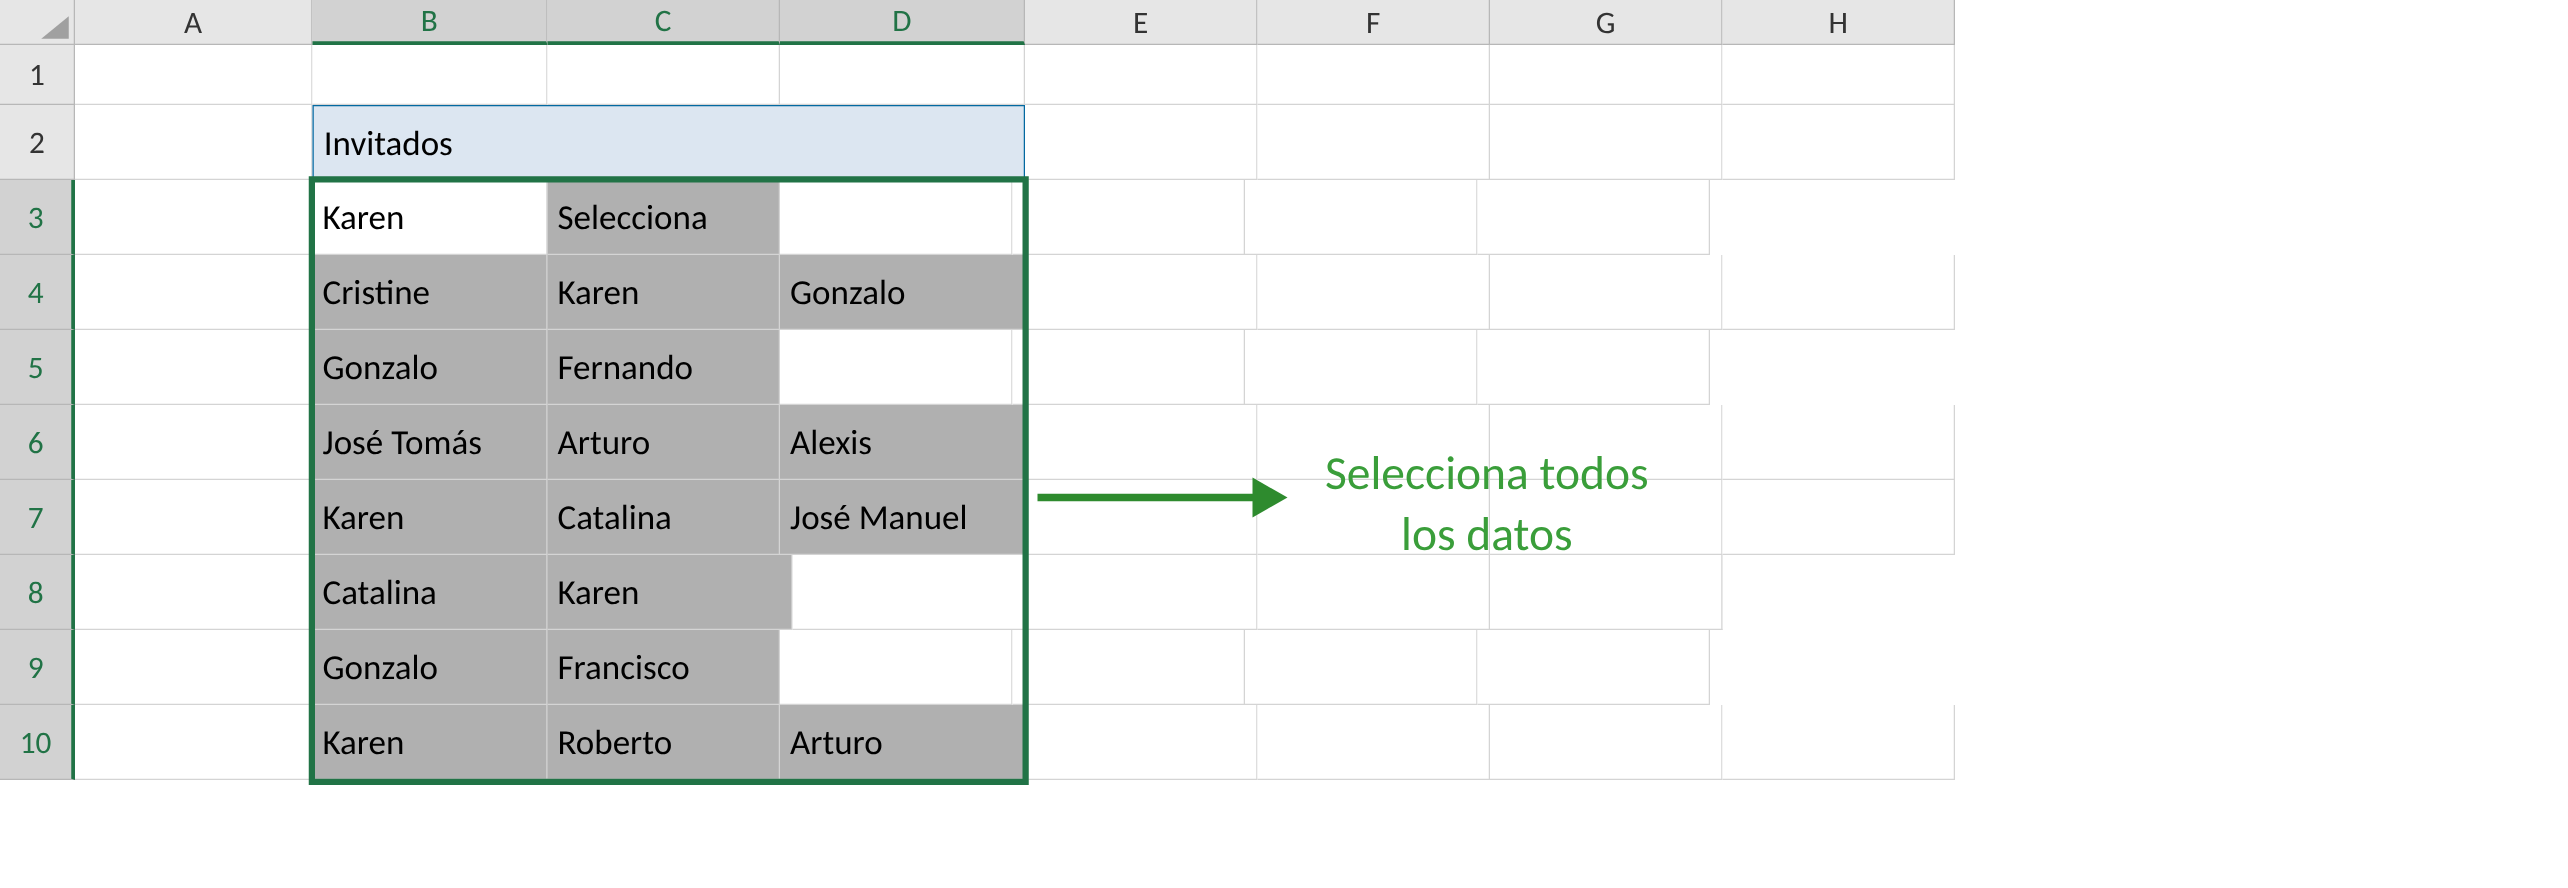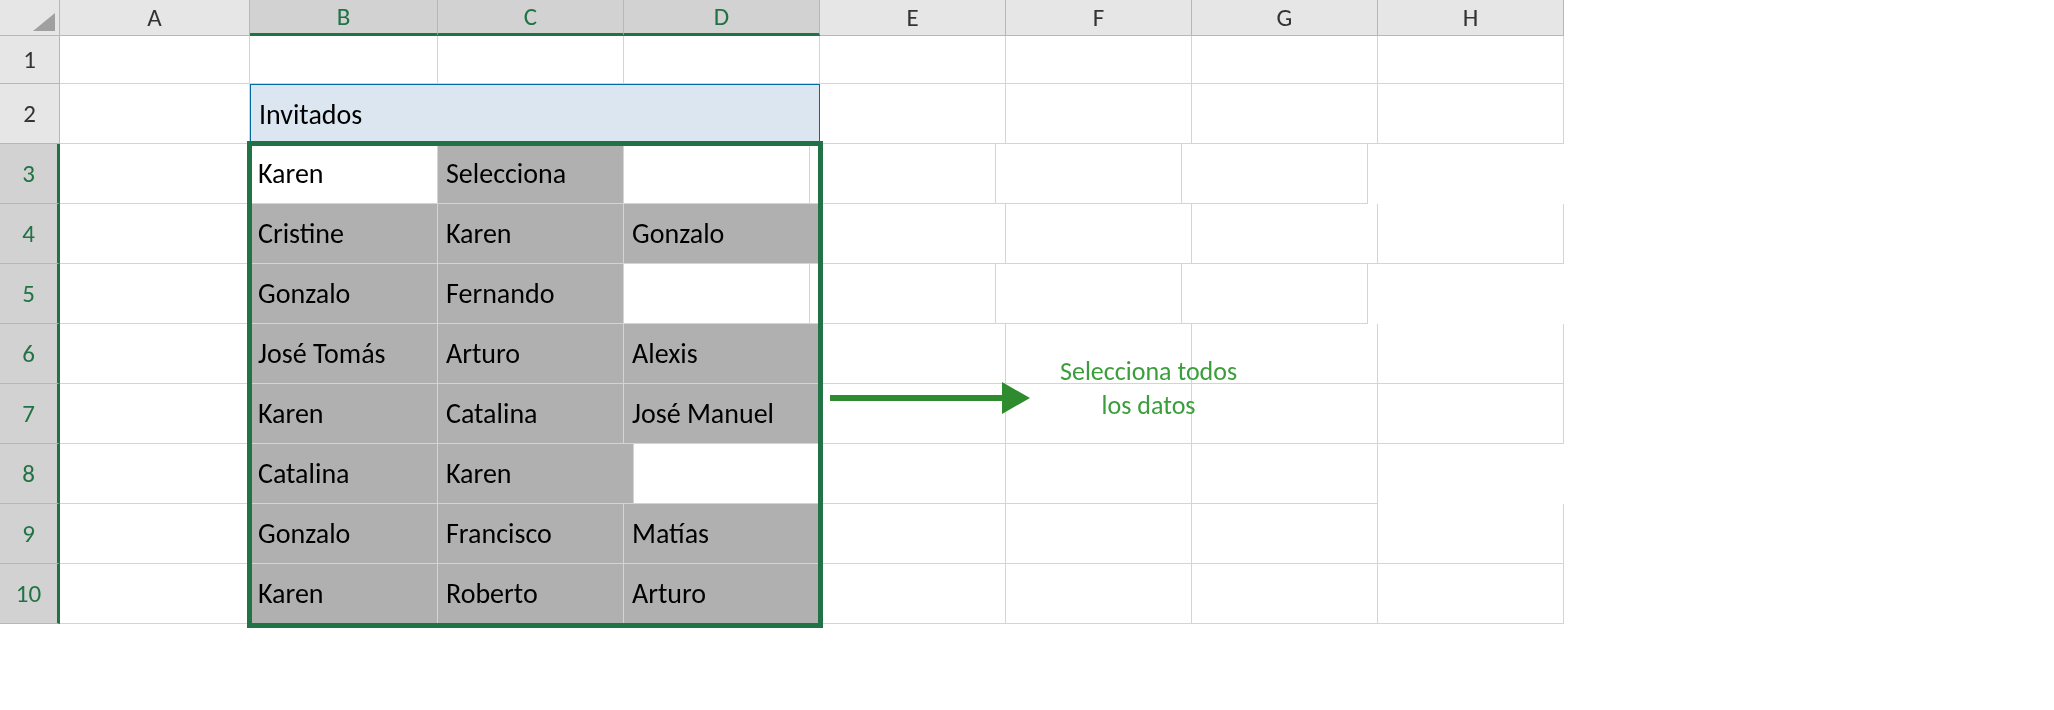--- a/index.html
+++ b/index.html
@@ -112,21 +112,21 @@
       width: 0; height: 0;
       border-style: solid;
       border-width: 16px 0 16px 28px;
       border-color: transparent transparent transparent #2e8b2e;
     }
     .annotation {
       position: absolute;
       top: 355px;
       left: 1060px;
       font-family: 'Segoe UI', 'Calibri', sans-serif;
-      font-size: 26px;
+      font-size: 38px;
       color: #3a9e3a;
       text-align: center;
       line-height: 1.3;
     }
   </style>
 </head>
 <body>
 
 <div class="sheet">
 
@@ -233,21 +233,20 @@
       <div class="cell w-F"></div>
       <div class="cell w-G"></div>
       <div class="cell w-H"></div>
     </div>
 
     <div class="row">
       <div class="row-h sel">9</div>
       <div class="cell w-A"></div>
       <div class="cell w-B selected">Gonzalo</div>
       <div class="cell w-C selected">Francisco</div>
-      <div class="cell w-D selected">Matías</div>
       <div class="cell w-E"></div>
       <div class="cell w-F"></div>
       <div class="cell w-G"></div>
       <div class="cell w-H"></div>
     </div>
 
     <div class="row">
       <div class="row-h sel">10</div>
       <div class="cell w-A"></div>
       <div class="cell w-B selected">Karen</div>

